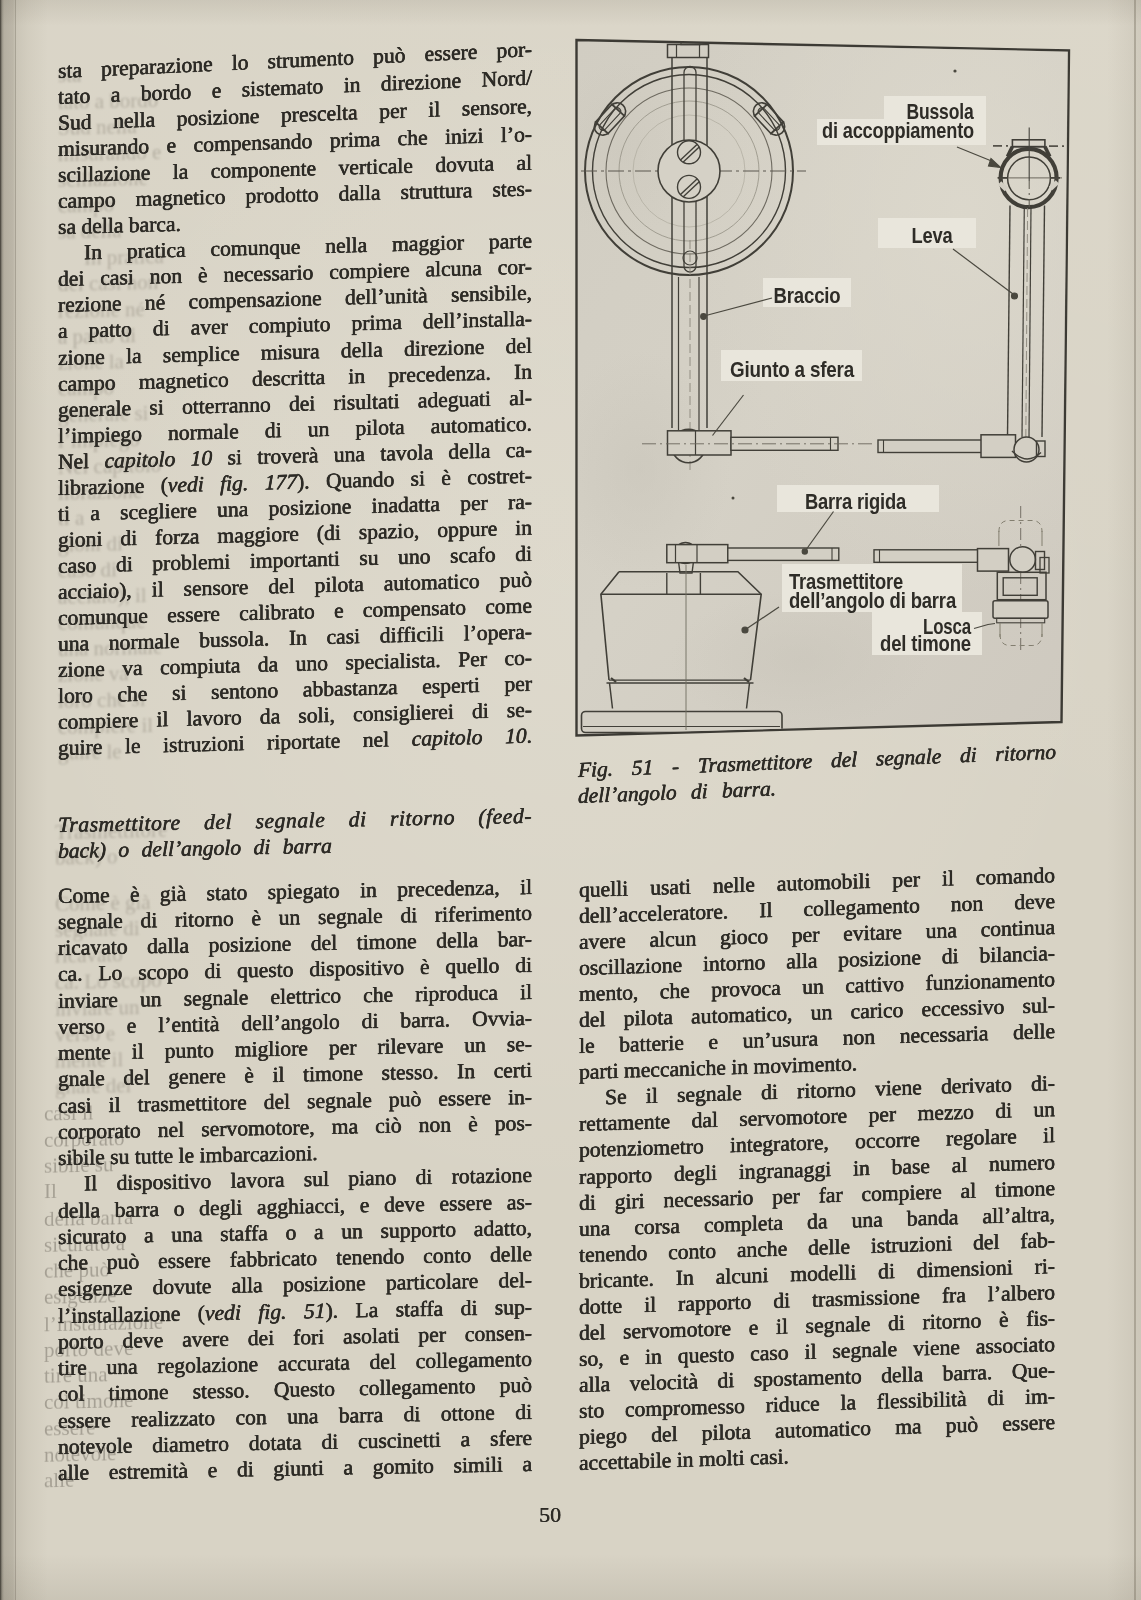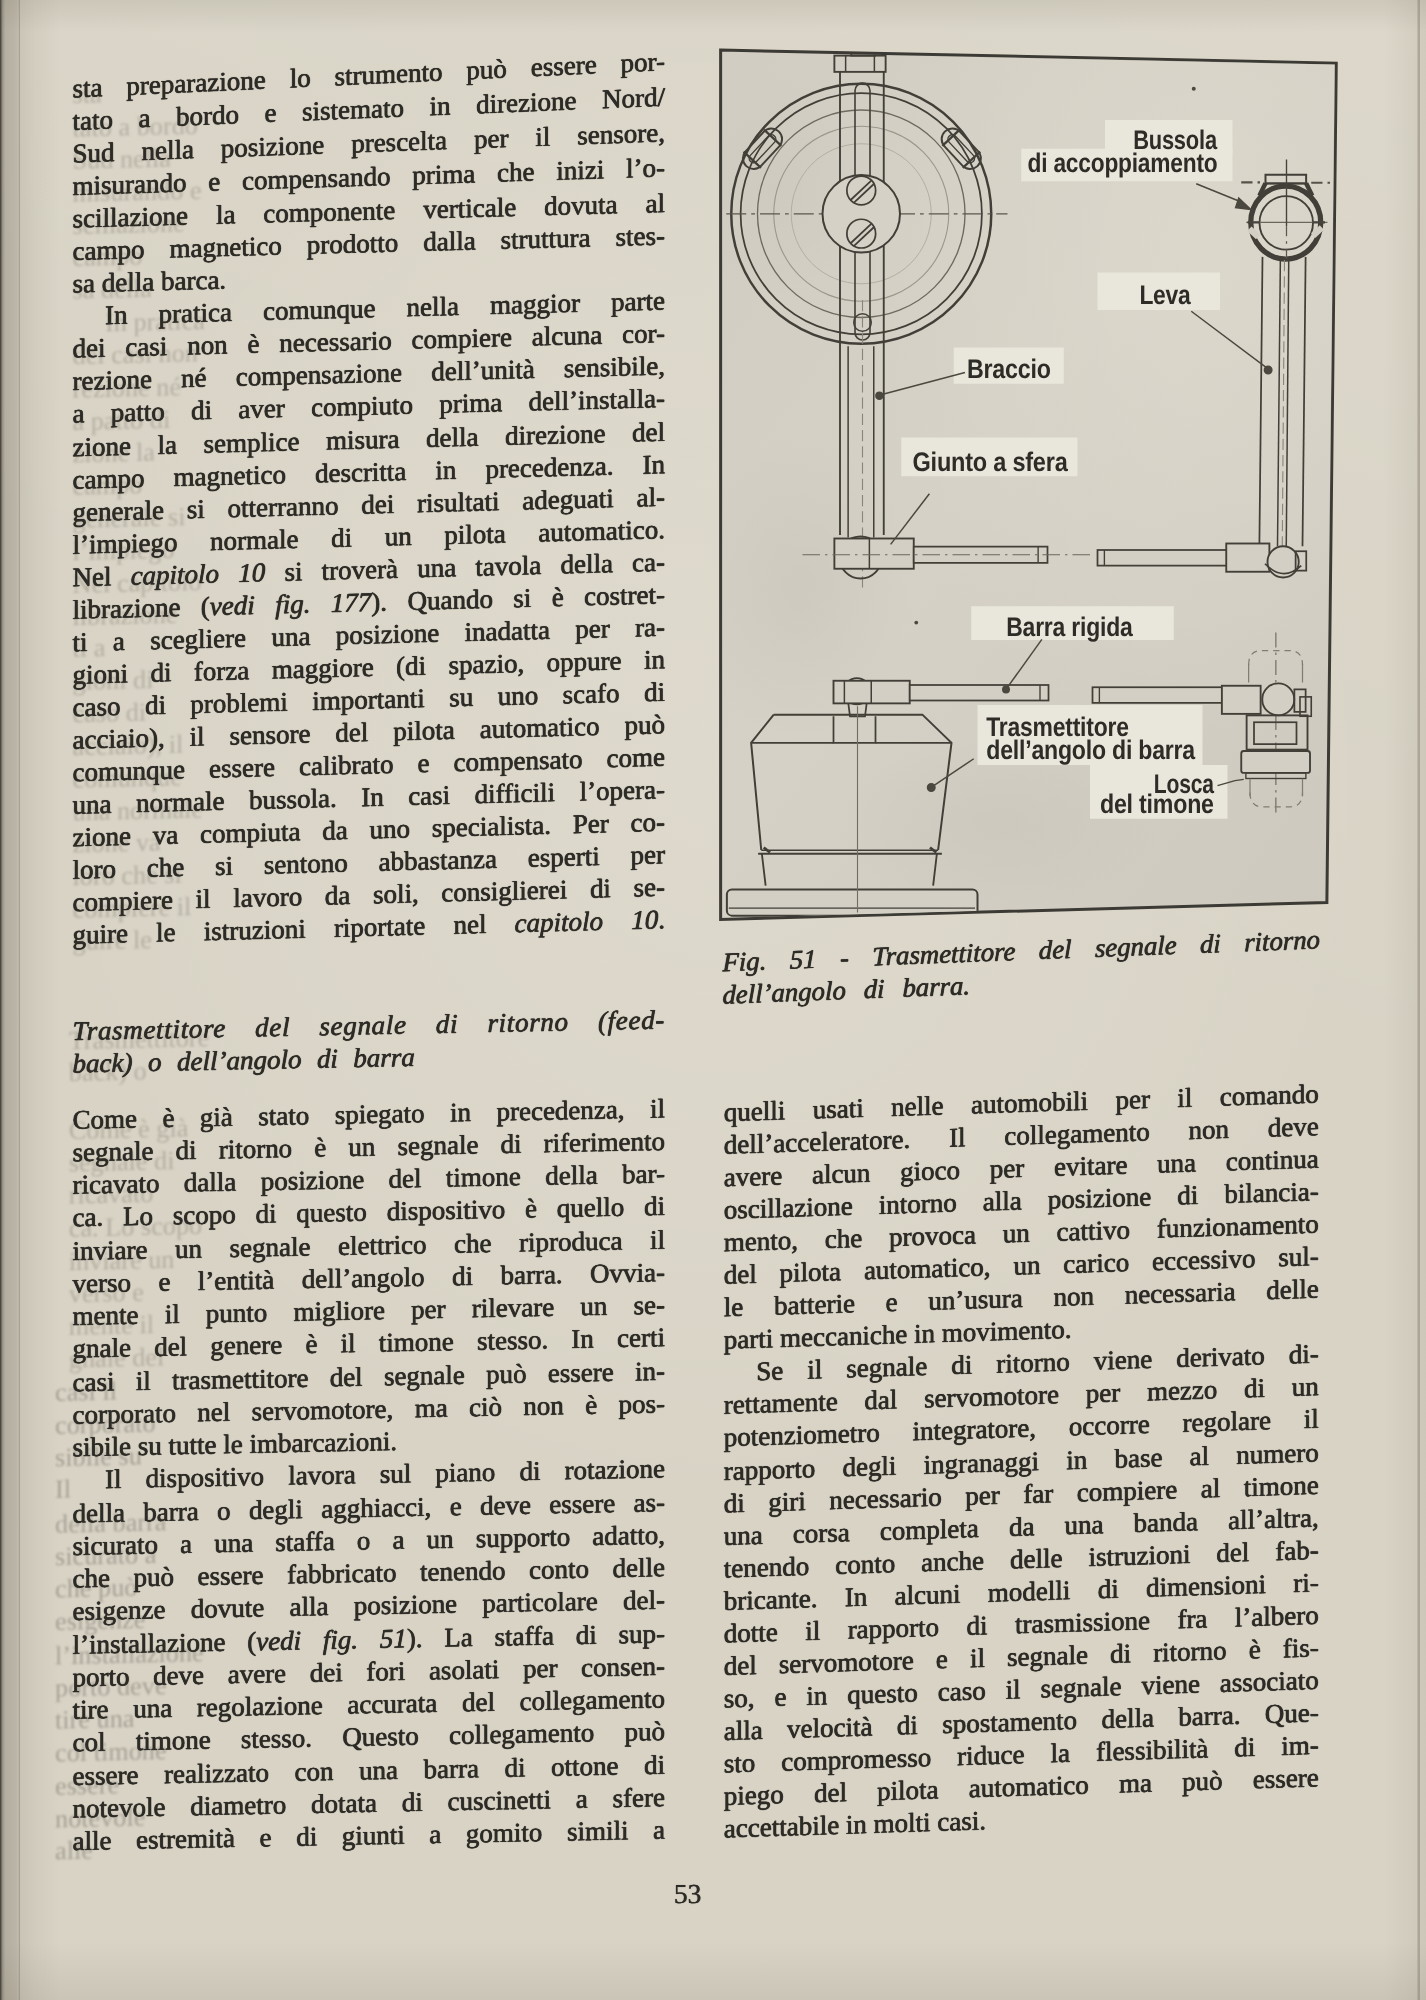--- a/index.html
+++ b/index.html
@@ -419,13 +419,13 @@
 <div class="ln">bricante. In alcuni modelli di dimensioni ri-</div>
 <div class="ln">dotte il rapporto di trasmissione fra l’albero</div>
 <div class="ln">del servomotore e il segnale di ritorno è fis-</div>
 <div class="ln">so, e in questo caso il segnale viene associato</div>
 <div class="ln">alla velocità di spostamento della barra. Que-</div>
 <div class="ln">sto compromesso riduce la flessibilità di im-</div>
 <div class="ln">piego del pilota automatico ma può essere</div>
 <div class="ln end">accettabile in molti casi.</div>
 </div>
 
-<div id="pgnum">53</div>
+<div id="pgnum">50</div>
 
 </body></html>

